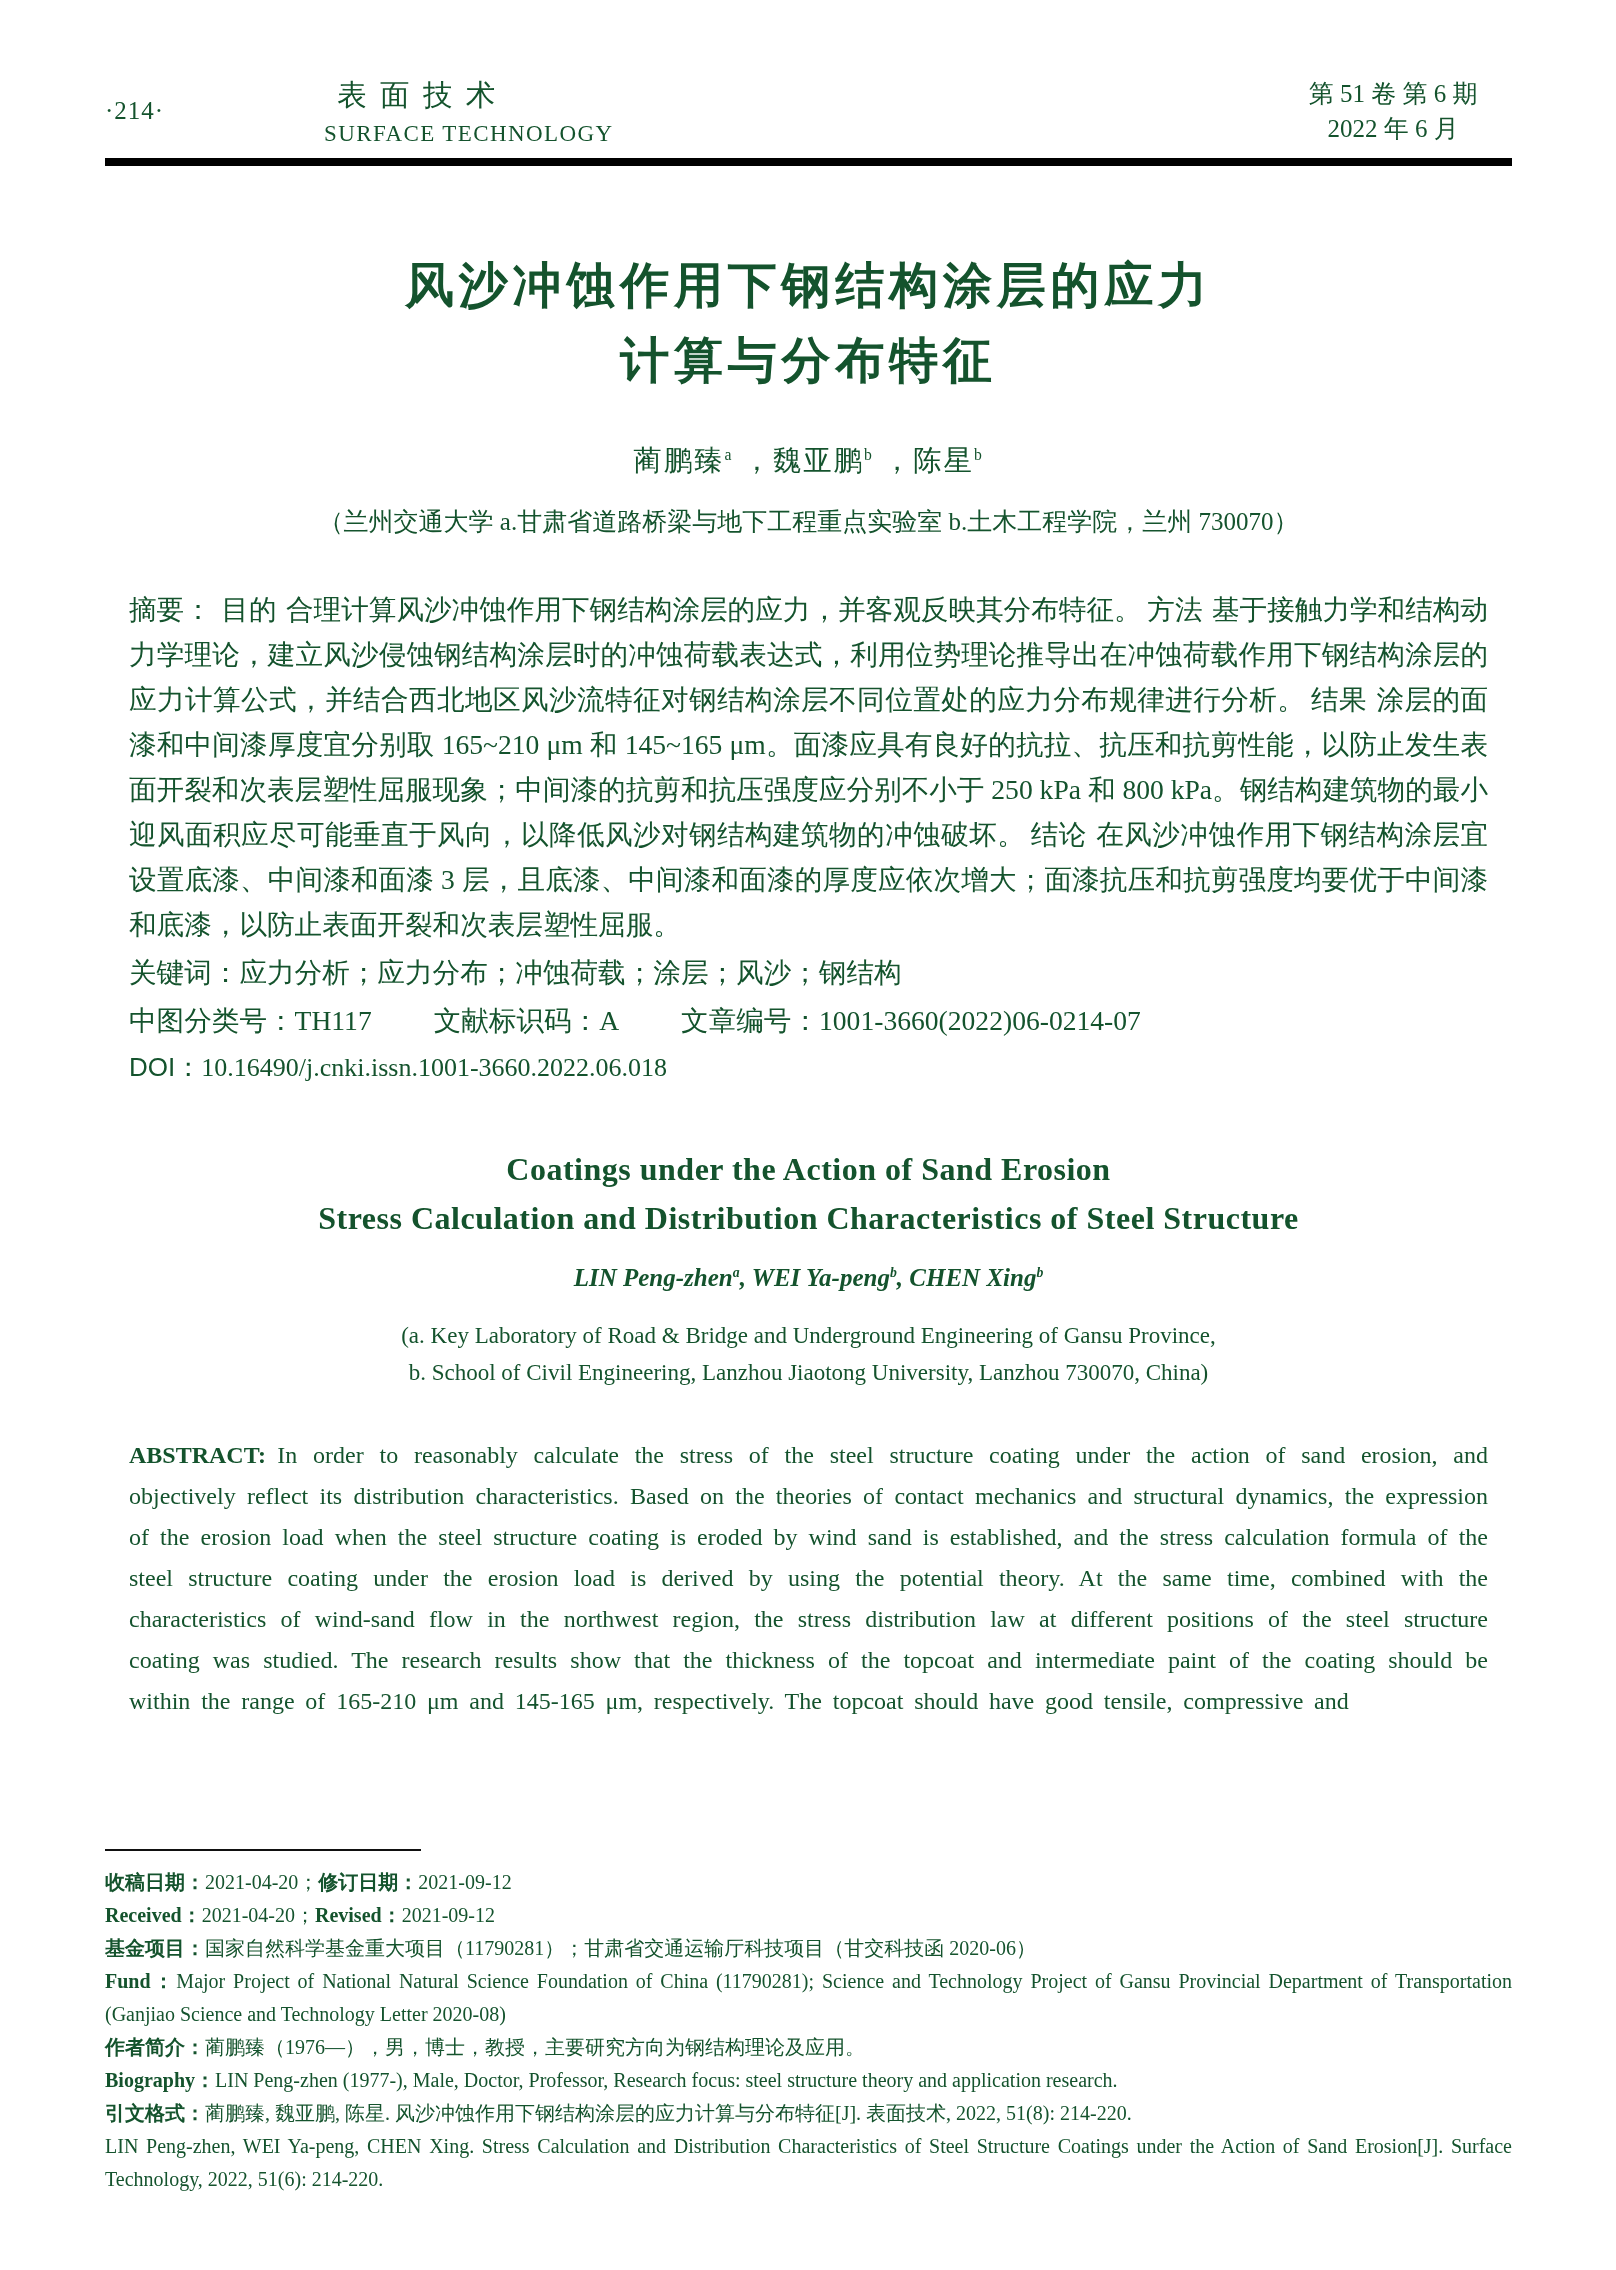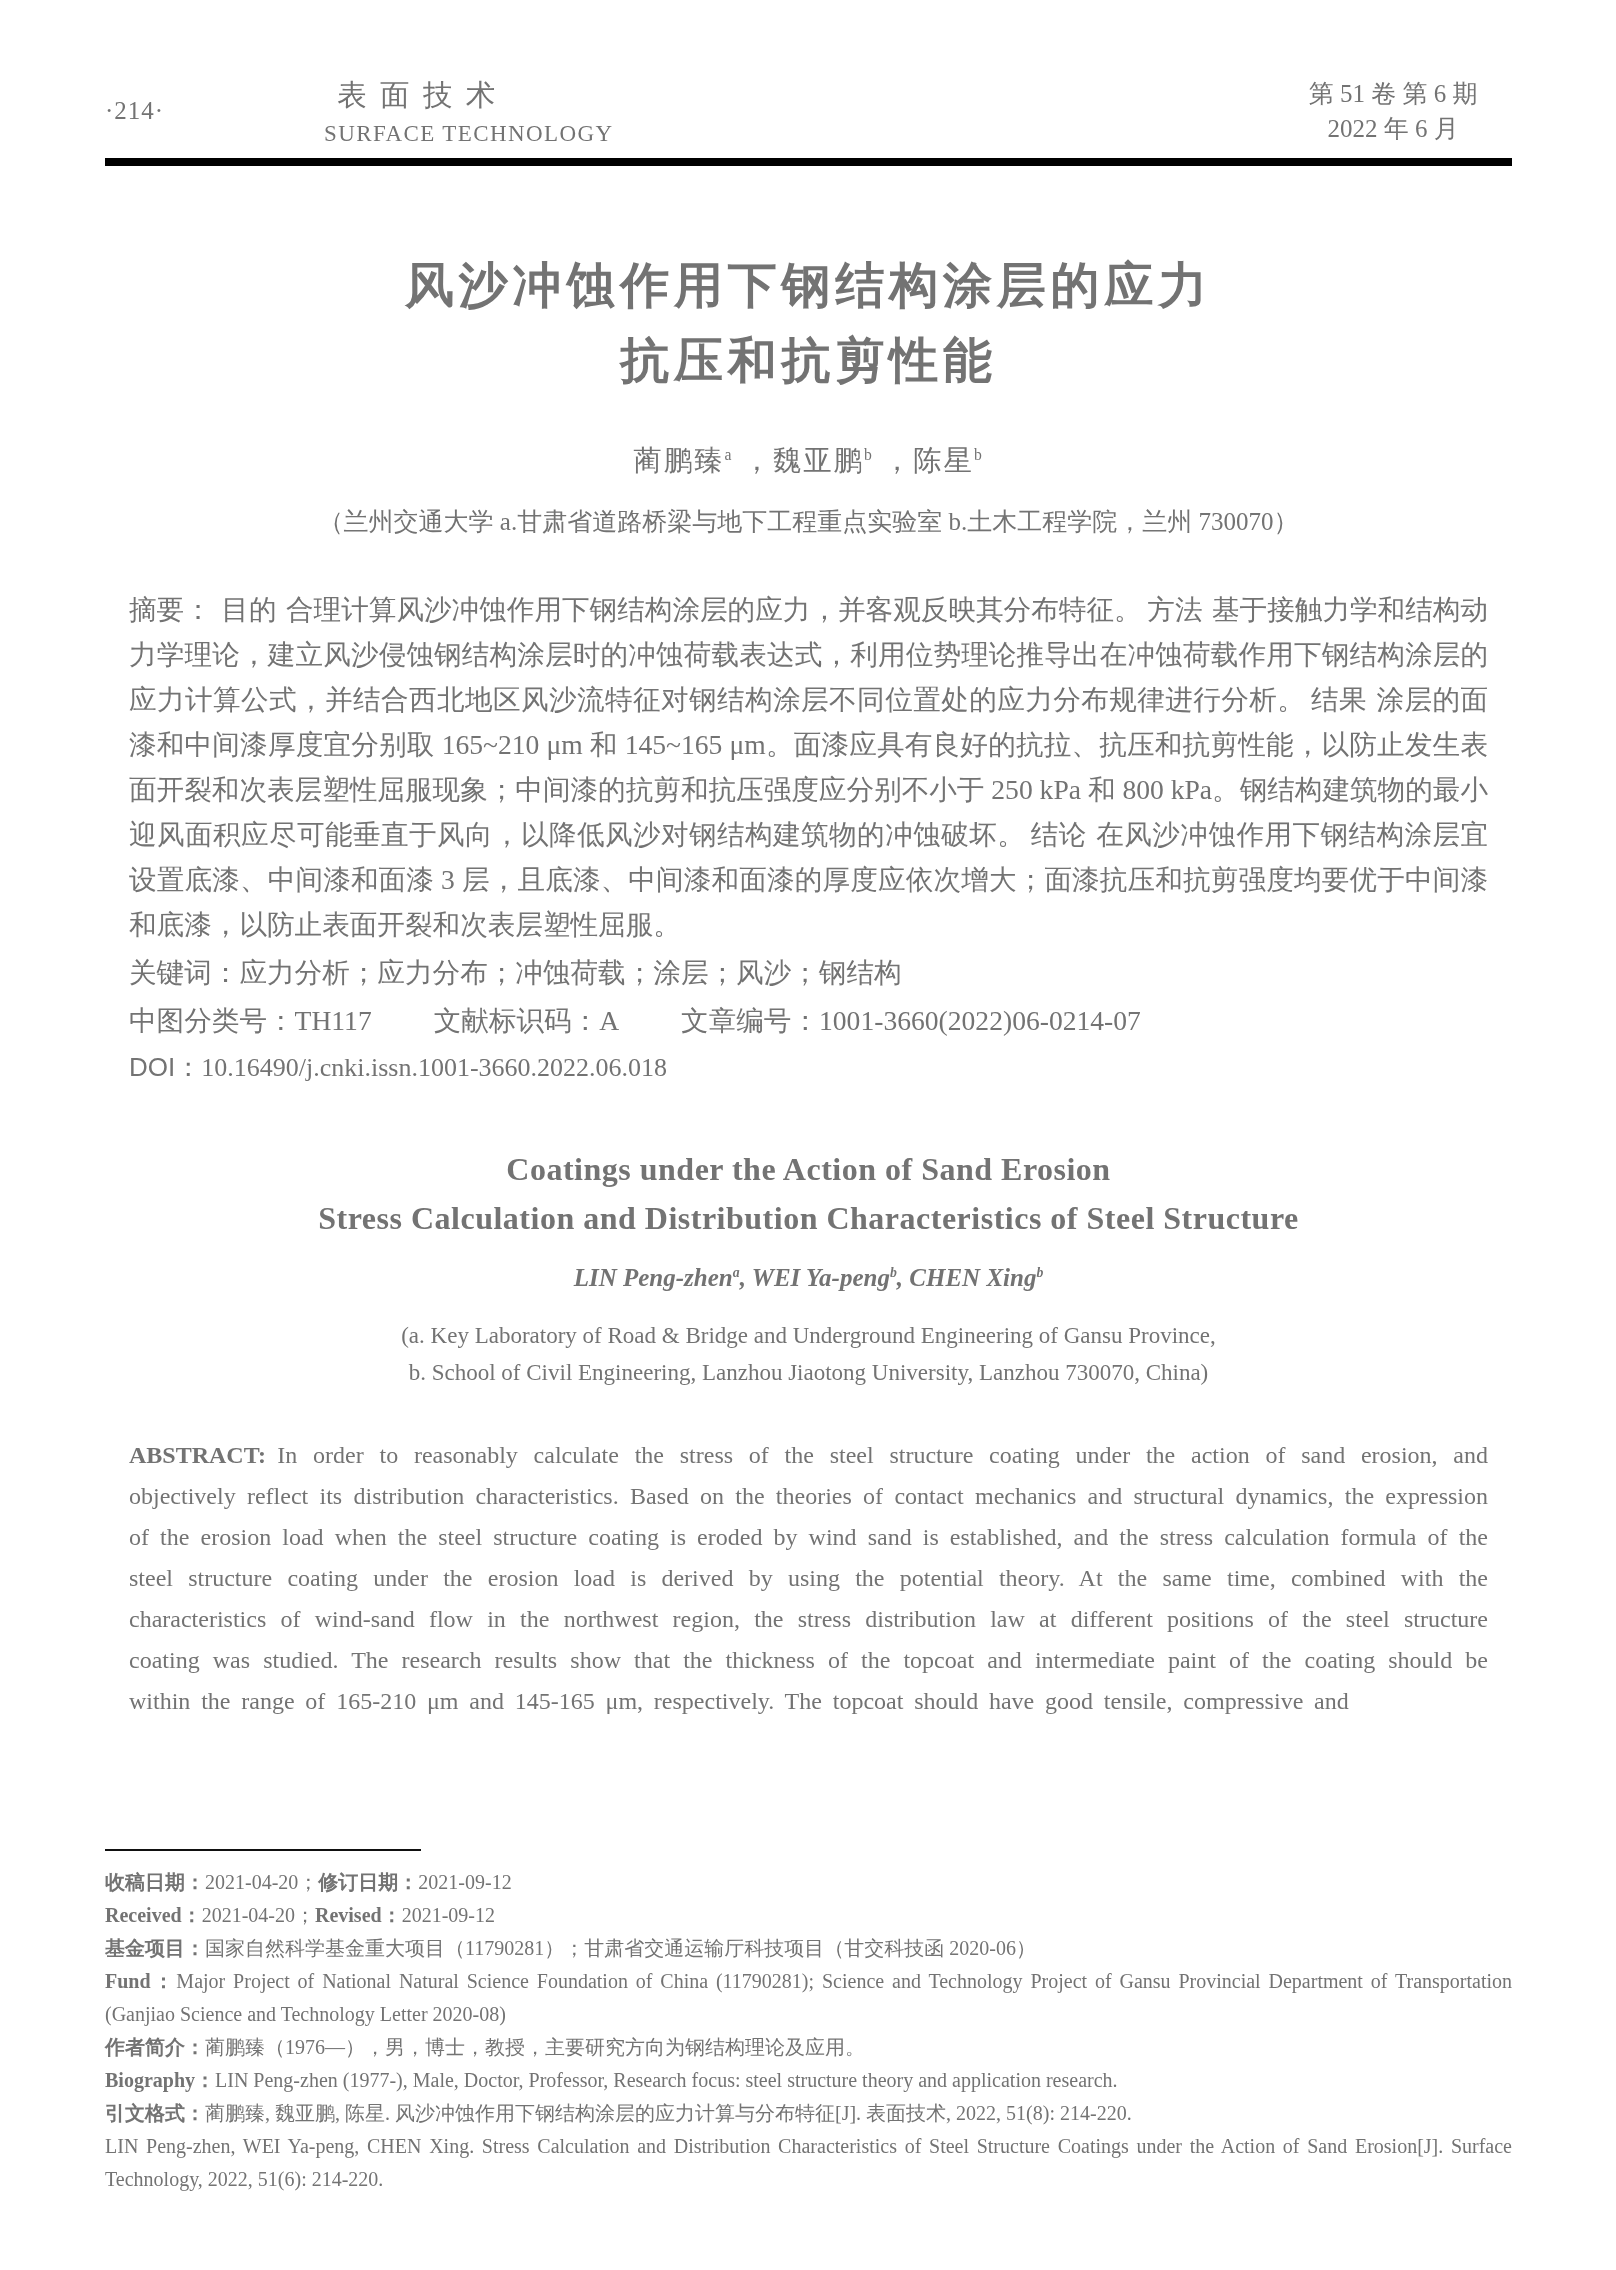--- a/index.html
+++ b/index.html
@@ -4,21 +4,21 @@
 <style>
   * { box-sizing: border-box; }
   html, body { margin: 0; padding: 0; background: #ffffff; }
 
   .page {
     position: relative;
     width: 1617px;
     height: 2270px;
     margin: 0 auto;
     background: #ffffff;
-    color: #737373;
+    color: #14532d;
     font-family: "Liberation Serif", "DejaVu Serif", serif;
     display: flex;
     flex-direction: column;
     padding: 76px 105px 74px 105px;
     overflow: hidden;
   }
 
   
   .page-header {
     display: flex;
@@ -182,21 +182,21 @@
     </div>
     <div class="ph-right">
       <div>第 51 卷  第 6 期</div>
       <div>2022 年 6 月</div>
     </div>
   </header>
   <div class="header-rule"></div>
 
   <h1 class="title-cn">
     <span class="t-line">风沙冲蚀作用下钢结构涂层的应力</span>
-    <span class="t-line">抗压和抗剪性能</span>
+    <span class="t-line">计算与分布特征</span>
   </h1>
 
   <div class="authors-cn">
     <span><span>蔺鹏臻</span><sup>a</sup></span>
     <span><span>，魏亚鹏</span><sup>b</sup></span>
     <span><span>，陈星</span><sup>b</sup></span>
   </div>
 
   <div class="affiliation-cn">（兰州交通大学 a.甘肃省道路桥梁与地下工程重点实验室 b.土木工程学院，兰州 730070）</div>
 

